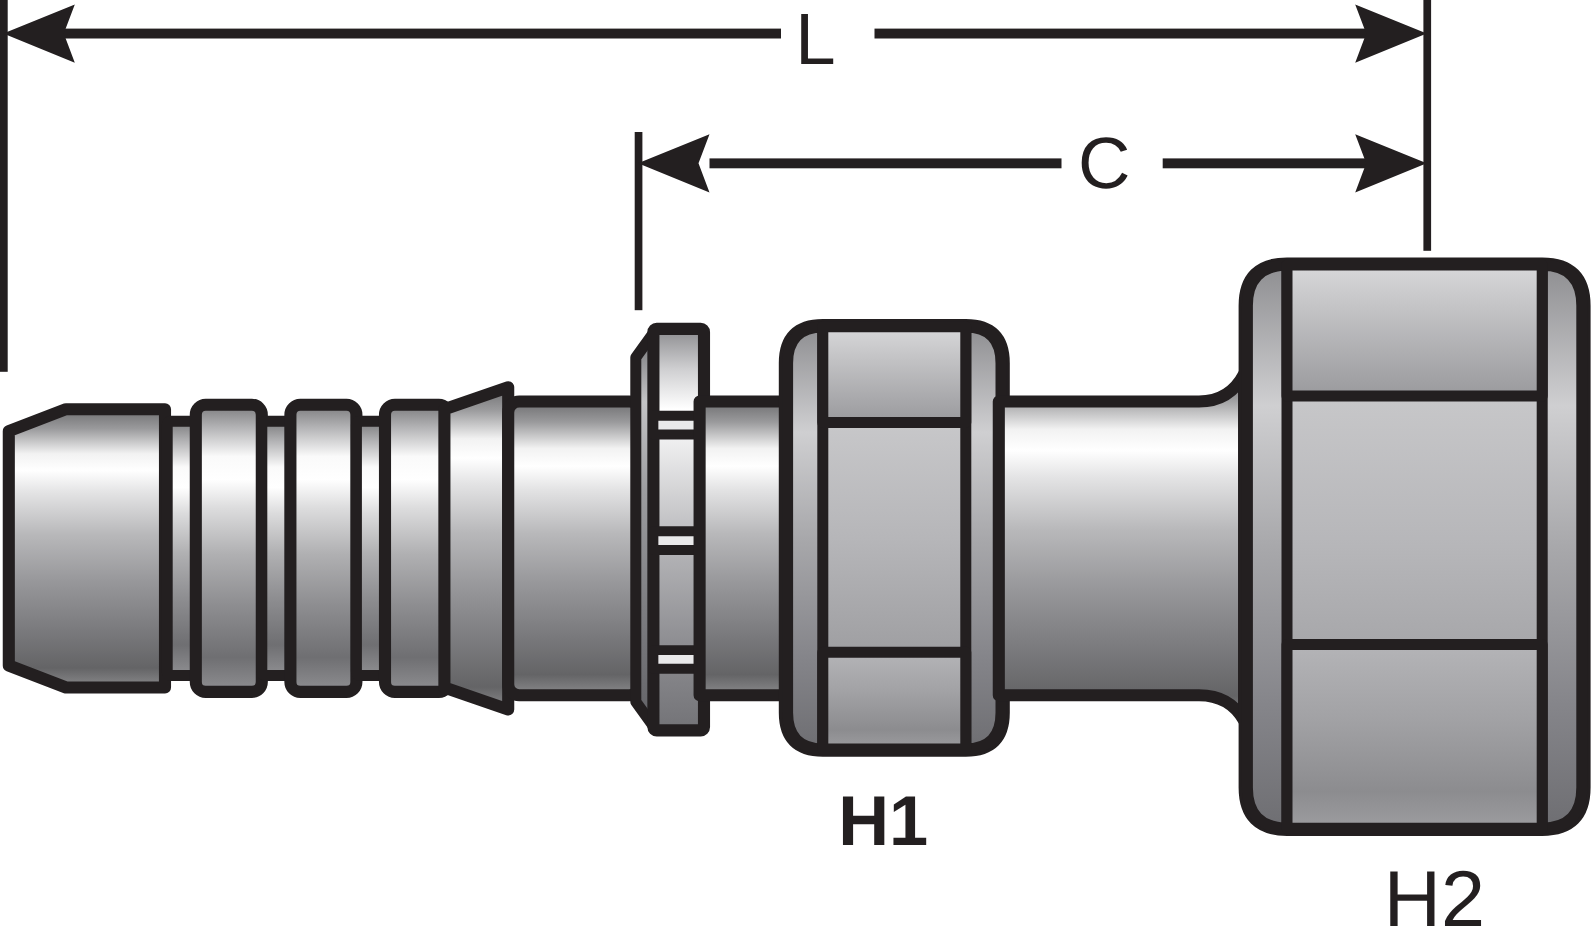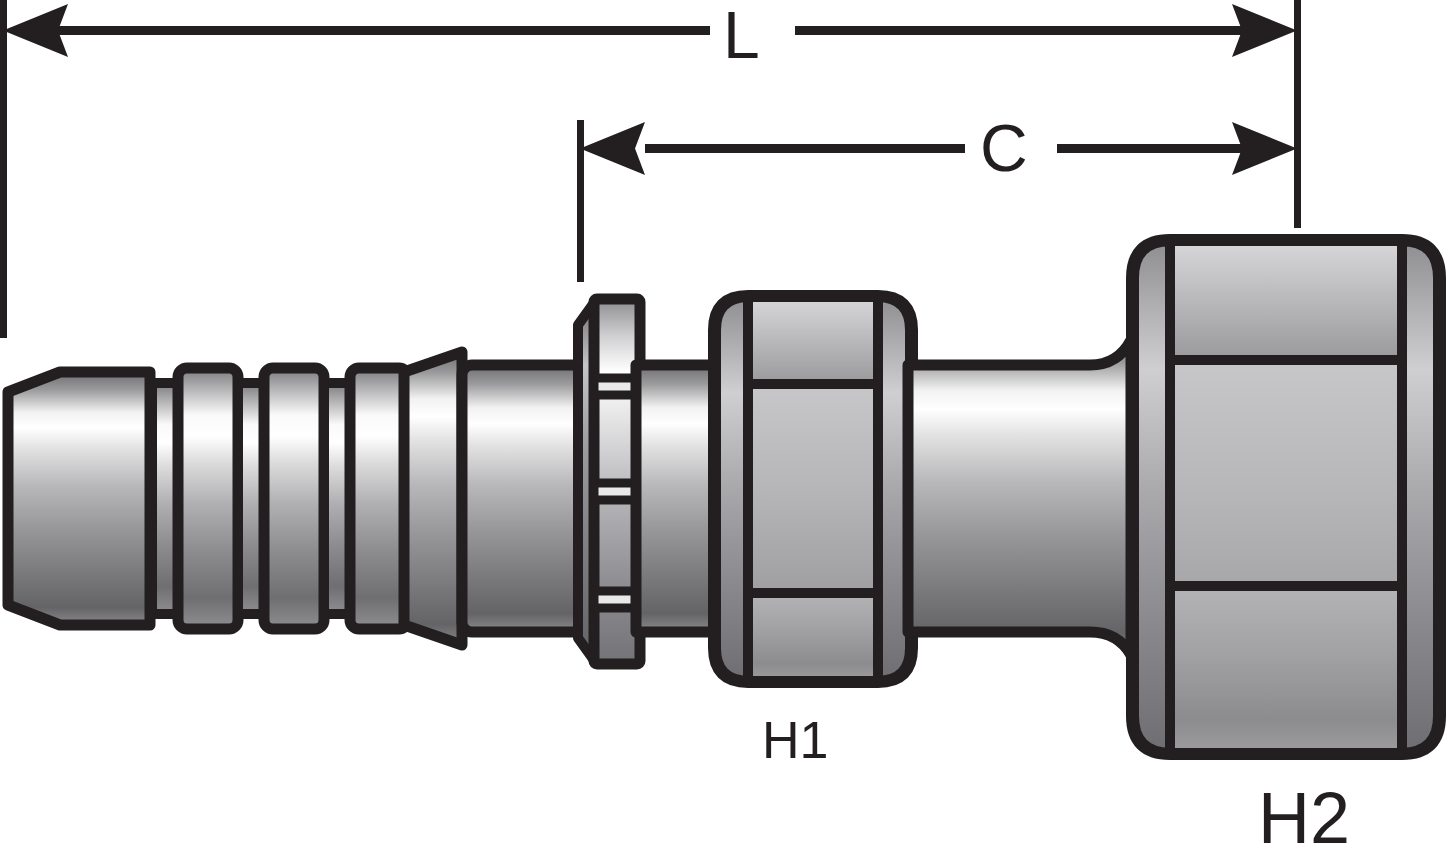--- a/index.html
+++ b/index.html
@@ -43,21 +43,22 @@
     font-size: 66px;
   }
   #label-C {
     left: 980px;
     top: 115px;
     font-size: 66px;
   }
   #label-H1 {
     left: 762px;
     top: 714px;
-    font-size: 52px;
+    font-size: 64px;
+    font-weight: bold;
   }
   #label-H2 {
     left: 1258px;
     top: 782px;
     font-size: 72px;
   }
 </style>
 </head>
 <body>
 

